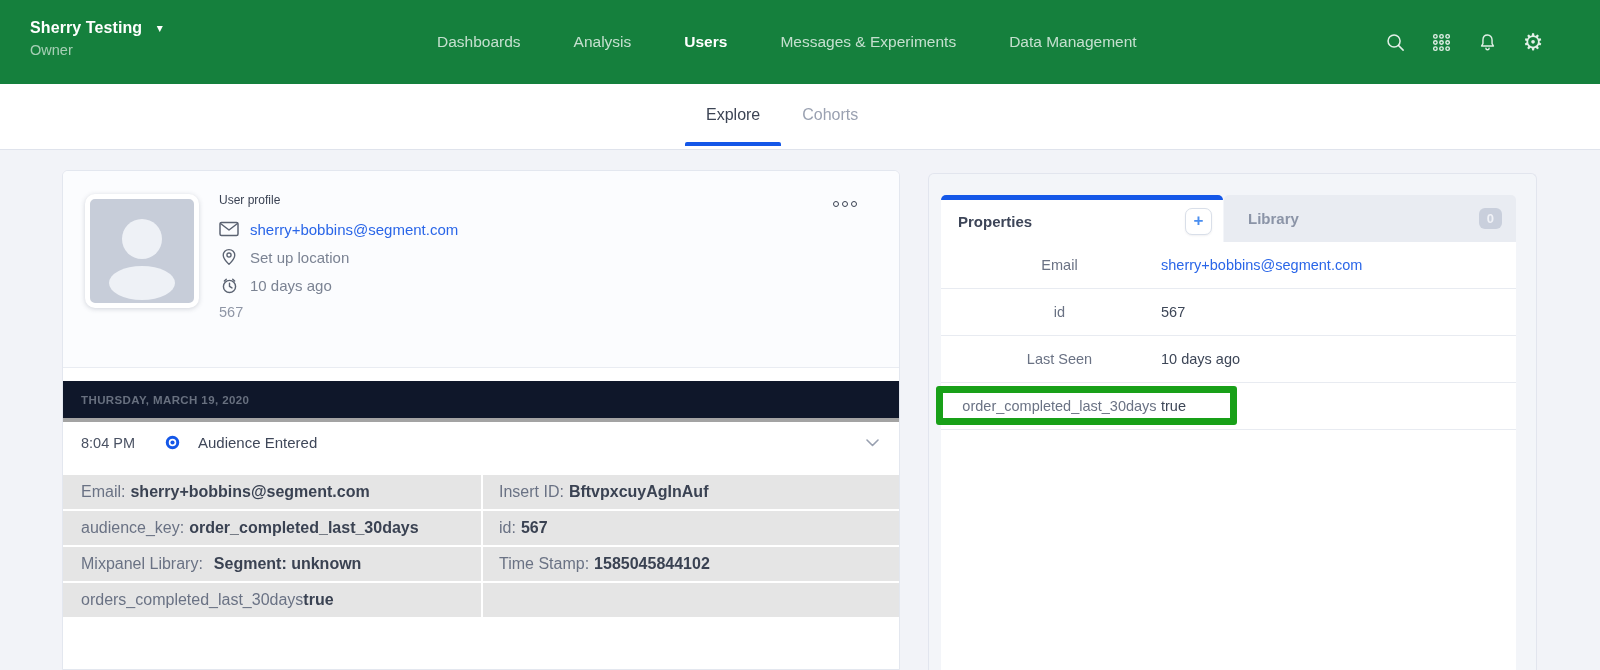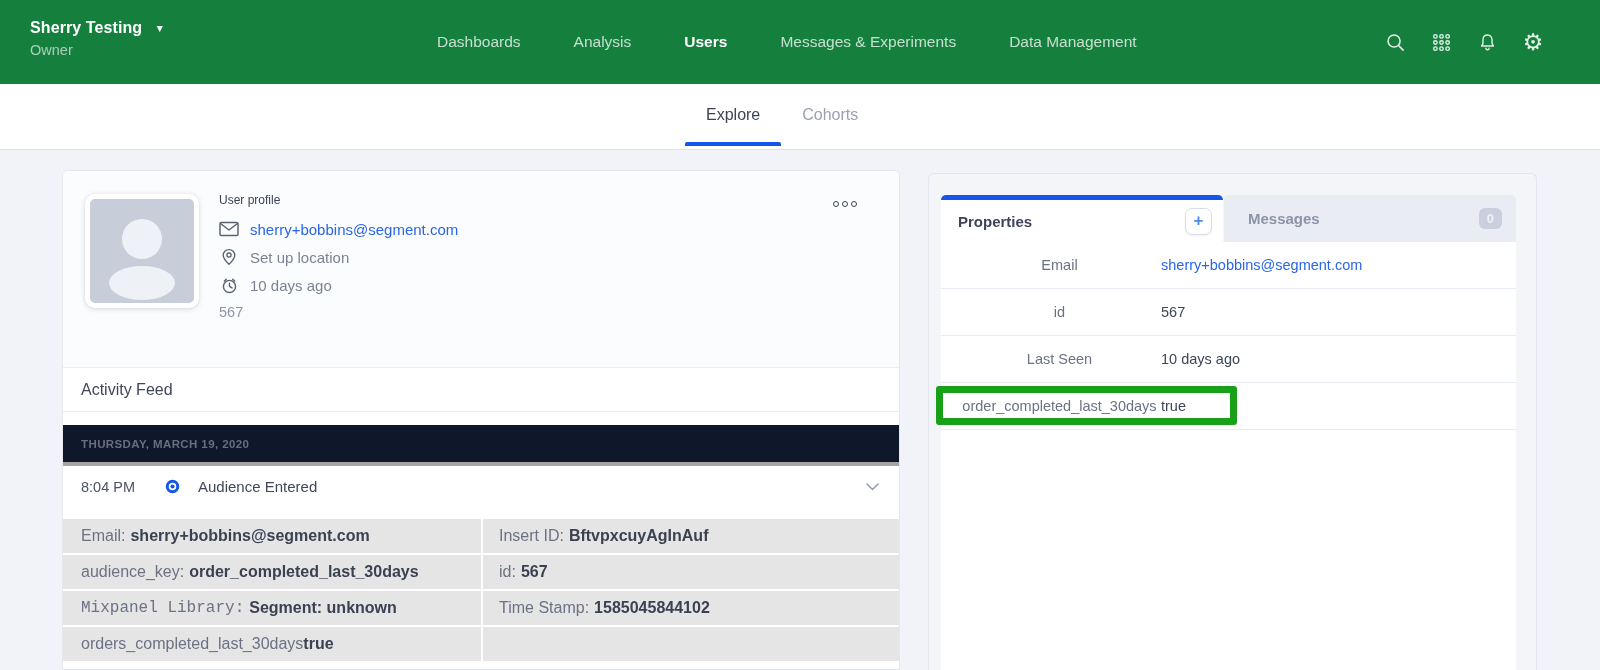--- a/index.html
+++ b/index.html
@@ -172,21 +172,20 @@
       </div>
       <div class="user-id">567</div>
     </div>
     <div class="ellipsis-btn">
         <i></i>
         <i></i>
         <i></i>
       </div>
   </div>
 
-  <div class="activity-header">Activity Feed</div>
 
   <div class="date-band">THURSDAY, MARCH 19, 2020</div>
 
   <div class="event-row">
     <span class="event-time">8:04 PM</span>
     <span class="event-dot">
       <svg width="15" height="15" viewBox="0 0 16 16">
           <circle cx="8" cy="8" r="5.6" fill="none" stroke="#1457E8" stroke-width="3.2"></circle>
           <circle cx="8" cy="8" r="2.2" fill="#1457E8"></circle>
         </svg>
@@ -215,21 +214,21 @@
           <span class="d-label" style="margin-right: 5px;">audience_key:</span>
           <span class="d-value">order_completed_last_30days</span>
         </div>
         <div class="detail-cell">
           <span class="d-label" style="margin-right: 5px;">id:</span>
           <span class="d-value">567</span>
         </div>
       </div>
       <div class="detail-row">
         <div class="detail-cell">
-          <span class="d-label" style="margin-right: 5px; font-family: Liberation Mono, monospace;">Mixpanel Library:</span>
+          <span class="d-label" style="margin-right: 11px;">Mixpanel Library:</span>
           <span class="d-value">Segment: unknown</span>
         </div>
         <div class="detail-cell">
           <span class="d-label" style="margin-right: 5px;">Time Stamp:</span>
           <span class="d-value">1585045844102</span>
         </div>
       </div>
       <div class="detail-row">
         <div class="detail-cell">
           <span class="d-label" style="margin-right: 0px;">orders_completed_last_30days</span>
@@ -241,21 +240,21 @@
 </div>
 
 <div class="right-panel">
   <div class="rp-inner">
     <div class="rp-tabs">
       <div class="tab-properties">
         <span>Properties</span>
         <span class="plus-btn">+</span>
       </div>
       <div class="tab-messages">
-        <span>Messages</span>
+        <span>Library</span>
         <span class="msg-badge">0</span>
       </div>
     </div>
     <div class="rp-body">
       <div class="green-box"></div>
     <div class="prop-row">
           <span class="p-label">Email</span>
           <span class="p-value link">sherry+bobbins@segment.com</span>
         </div>
         <div class="prop-row">

